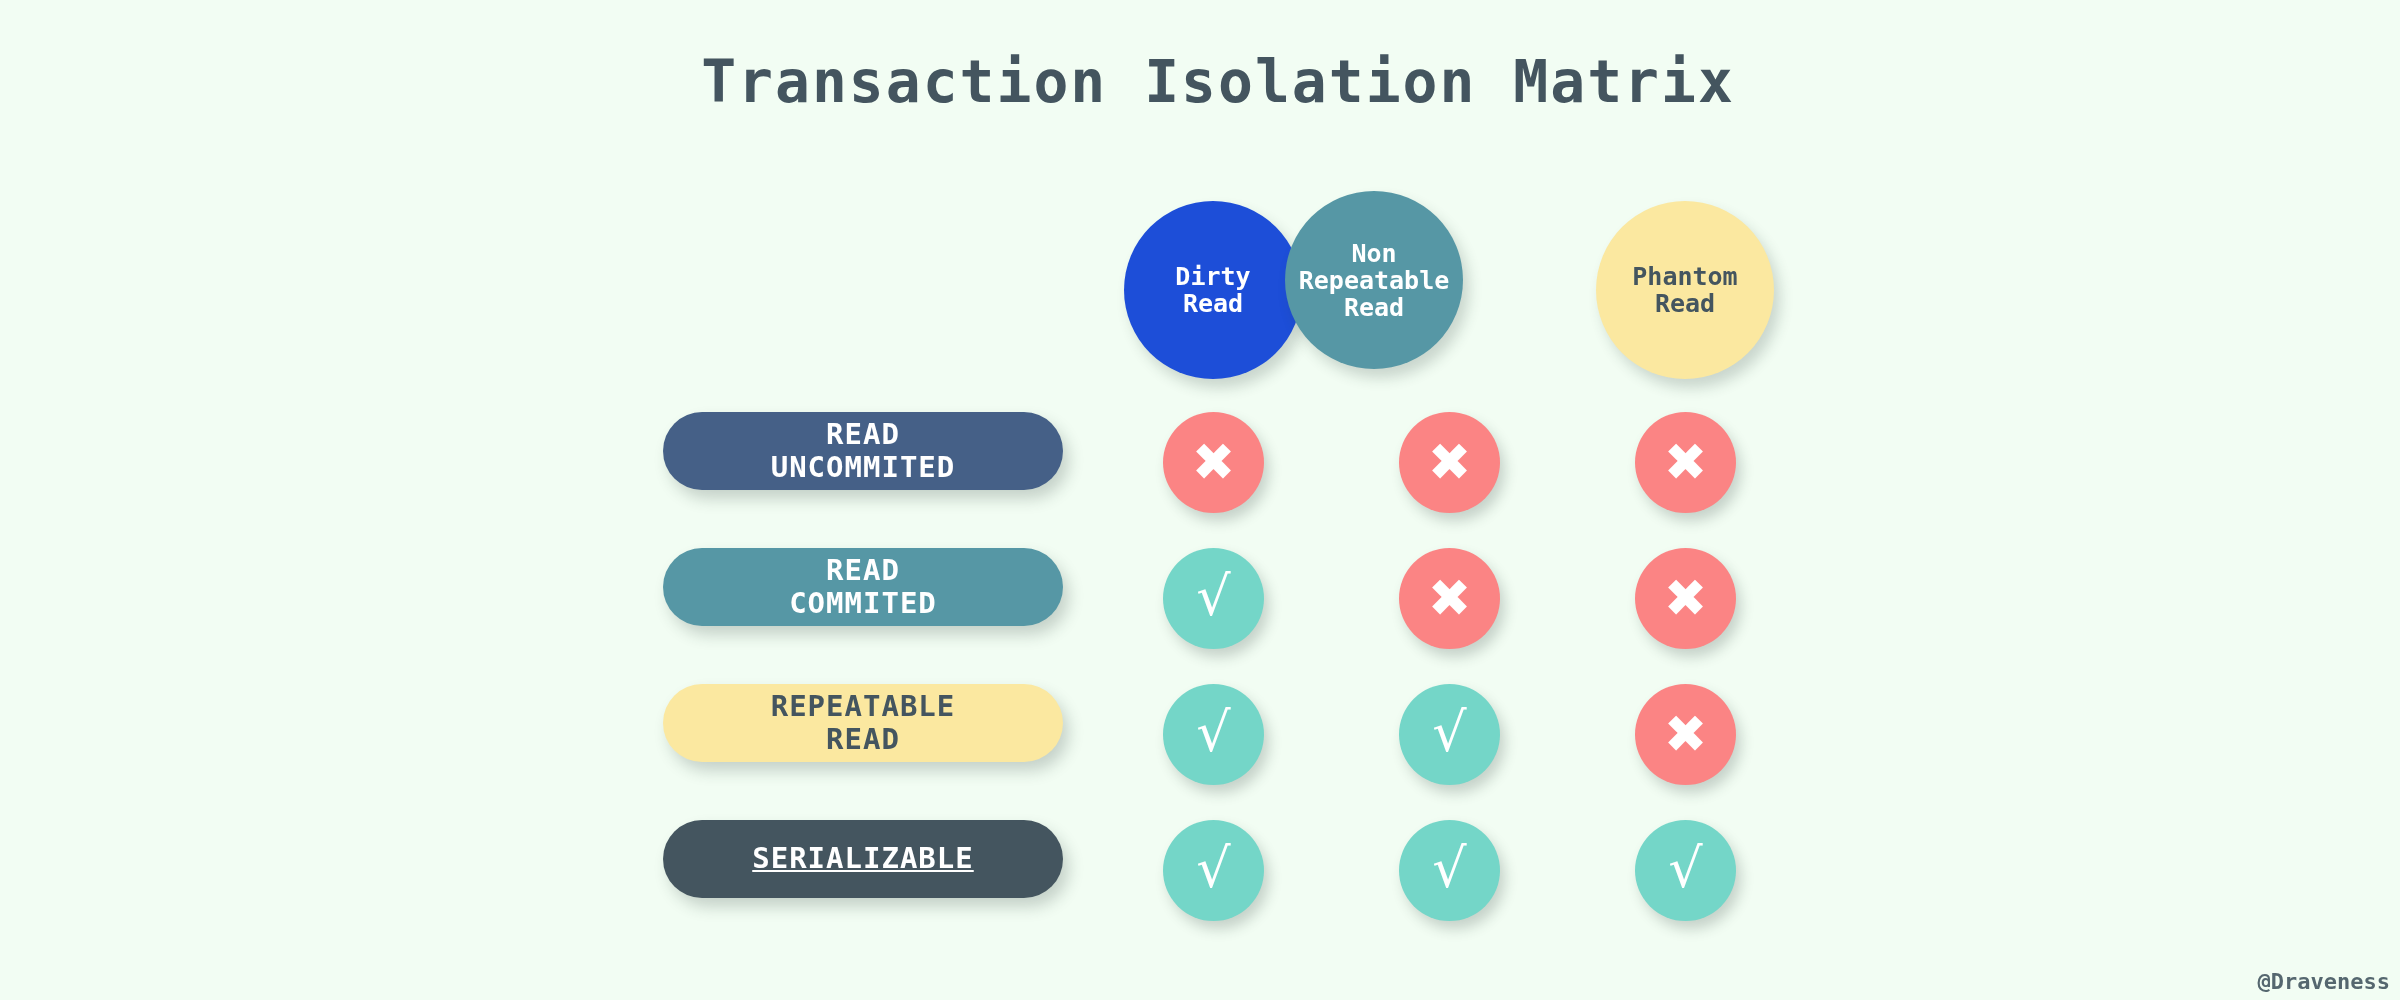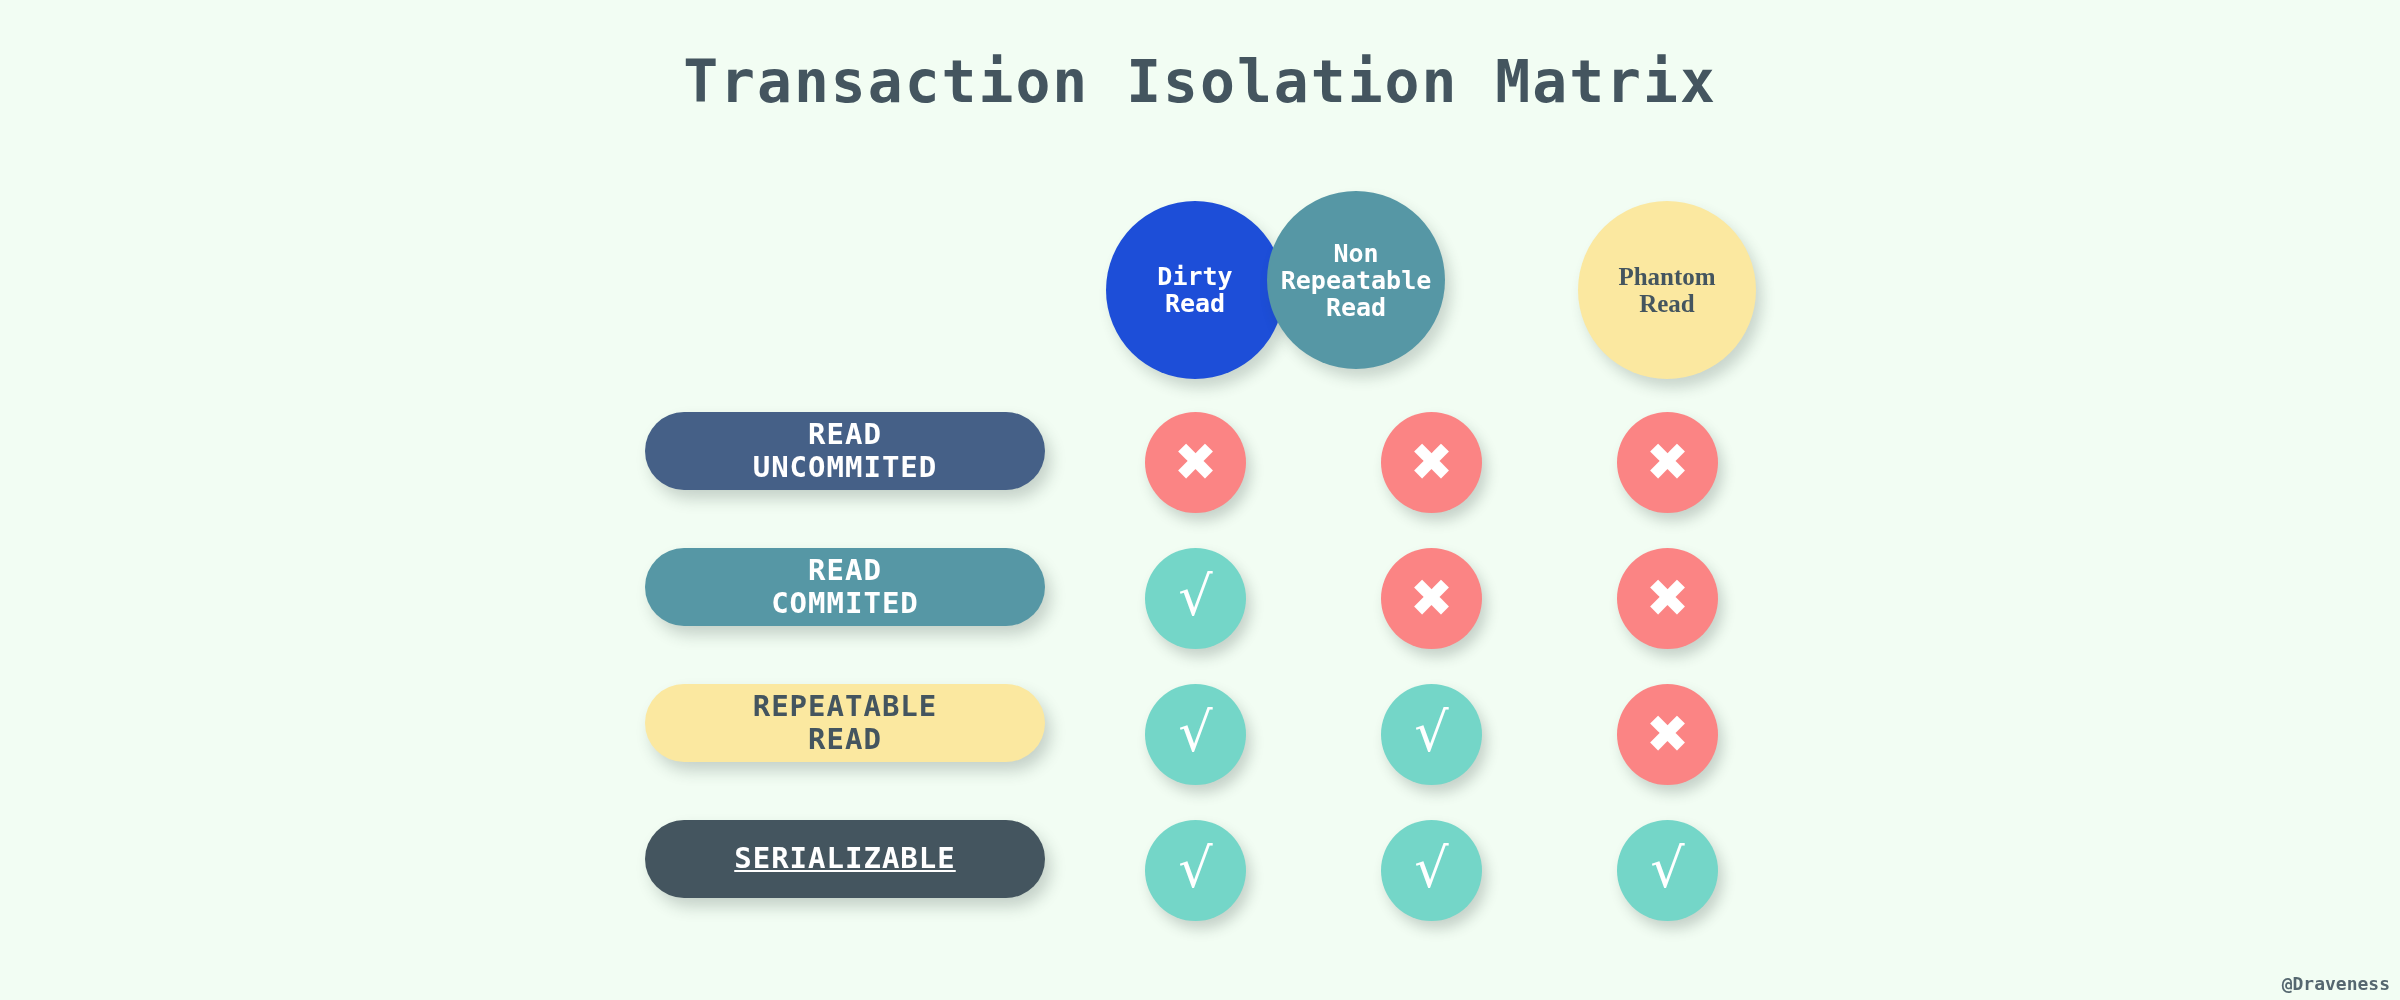--- a/index.html
+++ b/index.html
@@ -12,20 +12,21 @@
     height: 1000px;
     background: #f2fdf3;
     font-family: "DejaVu Sans Mono", monospace;
     overflow: hidden;
     position: relative;
   }
 
   #board {
     position: absolute;
     inset: 0;
+    margin-left: 18px;
   }
 
   
   .title {
     position: absolute;
     top: 48px;
     left: 0;
     width: 2400px;
     text-align: center;
     font-family: "DejaVu Sans Mono", monospace;
@@ -107,42 +108,42 @@
     font-weight: 400;
     transform: translateY(-2px);
   }
 
   
   .watermark {
     position: absolute;
     right: 10px;
     bottom: 6px;
     font-family: "DejaVu Sans Mono", monospace;
-    font-size: 18px;
+    font-size: 22px;
     font-weight: 700;
     color: #55676f;
     letter-spacing: 0px;
     white-space: nowrap;
   }
 </style>
 </head>
 <body style="background: rgb(242, 253, 243);">
 
 <div id="board">
 
   <div class="title">Transaction Isolation Matrix</div>
 
   <div id="col-heads">
       <div class="col-head" style="left: 1106px; top: 201px; width: 178px; height: 178px; background: #1d4ed8; color: rgb(255, 255, 255);">
         <span class="lbl">Dirty<br>Read</span>
       </div>
       <div class="col-head" style="left: 1267px; top: 191px; width: 178px; height: 178px; background: rgb(86, 151, 165); color: rgb(255, 255, 255);">
         <span class="lbl">Non<br>Repeatable<br>Read</span>
       </div>
-      <div class="col-head" style="left: 1578px; top: 201px; width: 178px; height: 178px; background: rgb(251, 232, 160); color: rgb(68, 85, 95); font-family: Liberation Serif, serif;">
+      <div class="col-head" style="left: 1578px; top: 201px; width: 178px; height: 178px; background: rgb(251, 232, 160); color: rgb(68, 85, 95);">
         <span class="lbl">Phantom<br>Read</span>
       </div>
     </div>
 
   <div id="row-pills">
       <div class="row-pill" style="top: 412px; background: rgb(69, 96, 135); color: rgb(255, 255, 255);">
         <span class="lbl">READ<br>UNCOMMITED</span>
       </div>
       <div class="row-pill" style="top: 548px; background: rgb(86, 151, 165); color: rgb(255, 255, 255);">
         <span class="lbl">READ<br>COMMITED</span>

